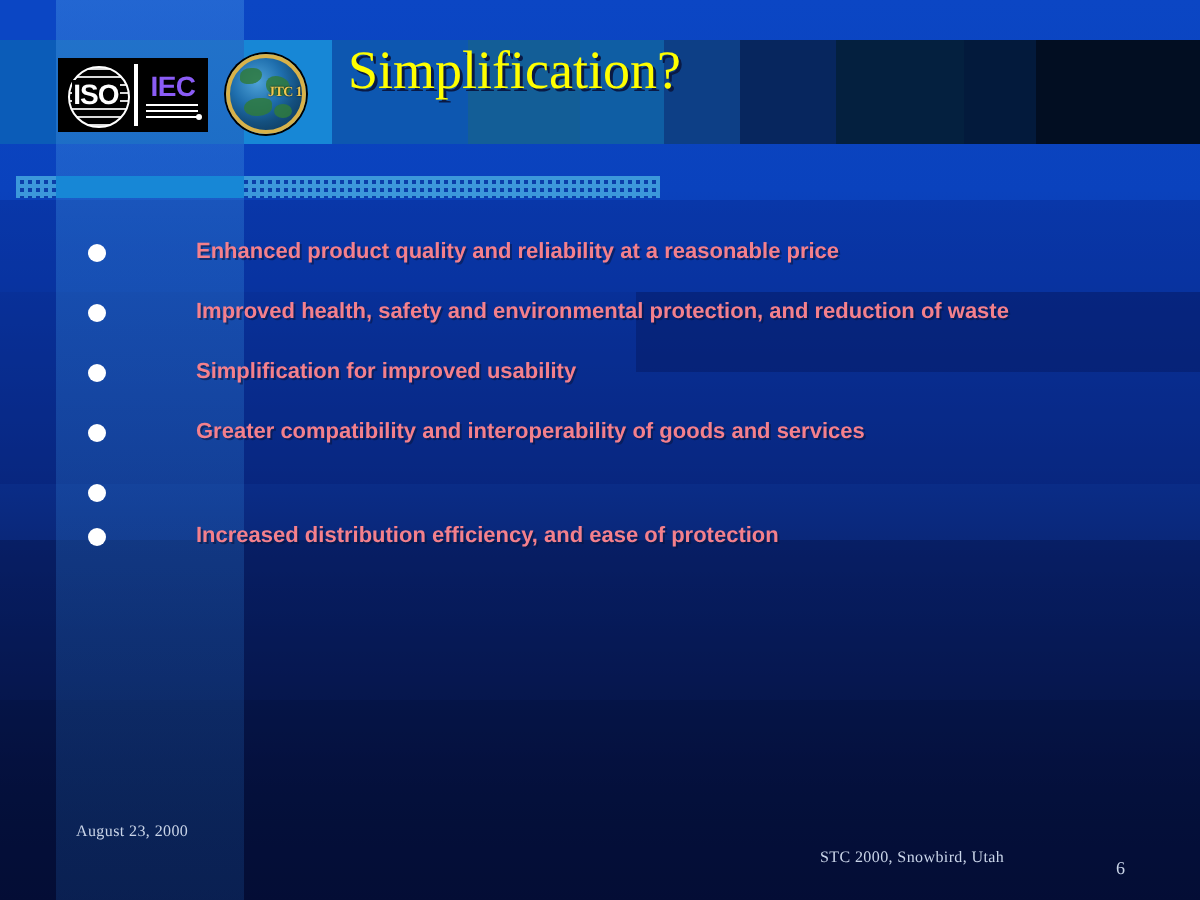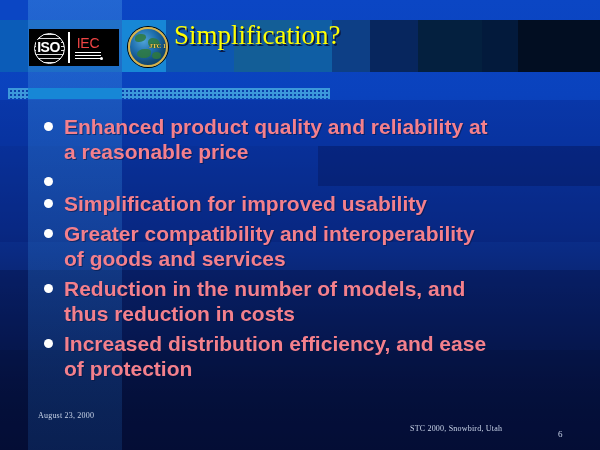--- a/index.html
+++ b/index.html
@@ -94,21 +94,21 @@
 
   
   .logo-row {
     position: absolute;
     left: 29px; top: 27px;
     display: flex;
     align-items: center;
     gap: 9px;
   }
   .isoiec-logo {
-    width: 90px; height: 37px;
+    width: 75px; height: 37px;
     background: #000;
     display: flex;
     align-items: center;
     position: relative;
   }
   .iso-part {
     width: 39px; height: 37px;
     position: relative;
     display: flex;
     align-items: center;
@@ -143,22 +143,22 @@
   }
   .iec-part {
     width: 36px; height: 37px;
     display: flex;
     flex-direction: column;
     align-items: center;
     justify-content: center;
     position: relative;
   }
   .iec-word {
-    color: #ef4444;
-    font-weight: normal;
+    color: #8b5cf6;
+    font-weight: bold;
     font-size: 14px;
     line-height: 15px;
     letter-spacing: -0.3px;
   }
   .iec-lines {
     width: 26px; height: 7px;
     margin-top: 1px;
     background: repeating-linear-gradient(to bottom,
       #fff 0px, #fff 1px, #000 1px, #000 3px);
   }
@@ -229,24 +229,25 @@
     flex: 0 0 auto;
     width: 9px; height: 9px;
     border-radius: 50%;
     background: #ffffff;
     margin: 8px 11px 0 0;
   }
   .bullet-text {
     color: #f4808c;
     font-family: "Liberation Sans", sans-serif;
     font-weight: bold;
-    font-size: 21px;
+    font-size: 11px;
     line-height: 25px;
     max-width: 432px;
     text-shadow: 1px 1px 0 rgba(10,20,60,0.55);
+    margin-left: 34px;
   }
 
   
   .footer-date {
     position: absolute;
     left: 38px; top: 411px;
     color: #c9d4e8;
     font-family: "Liberation Serif", serif;
     font-size: 8px;
     letter-spacing: 0.2px;
@@ -327,32 +328,32 @@
     <div>Simplification?</div>
   </div>
 
   <div class="bullets" id="bullet-list">
       <div class="bullet-item">
         <div class="bullet-dot"></div>
         <div class="bullet-text">Enhanced product quality and reliability at a reasonable price</div>
       </div>
       <div class="bullet-item">
         <div class="bullet-dot"></div>
+        <div class="bullet-text">Improved health, safety and environmental protection, and reduction of waste</div>
       </div>
       <div class="bullet-item">
         <div class="bullet-dot"></div>
         <div class="bullet-text">Simplification for improved usability</div>
       </div>
       <div class="bullet-item">
         <div class="bullet-dot"></div>
         <div class="bullet-text">Greater compatibility and interoperability of goods and services</div>
       </div>
       <div class="bullet-item">
         <div class="bullet-dot"></div>
-        <div class="bullet-text">Reduction in the number of models, and thus reduction in costs</div>
       </div>
       <div class="bullet-item">
         <div class="bullet-dot"></div>
         <div class="bullet-text">Increased distribution efficiency, and ease of protection</div>
       </div>
     </div>
 
   <div class="footer-date">August 23, 2000</div>
   <div class="footer-venue">STC 2000, Snowbird, Utah</div>
   <div class="footer-page">6</div>

